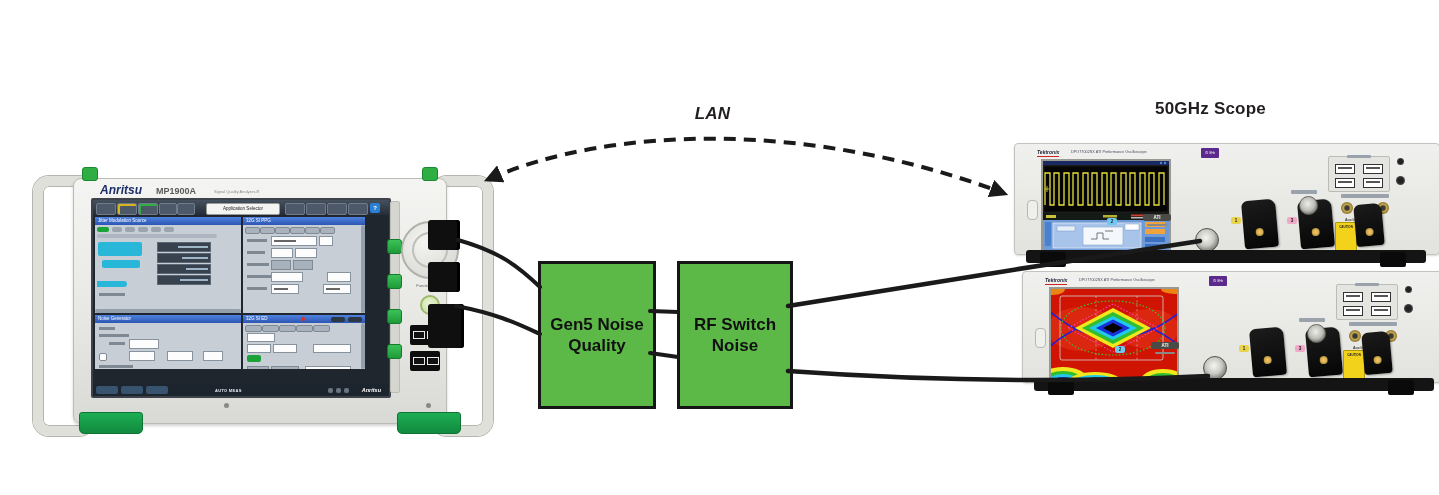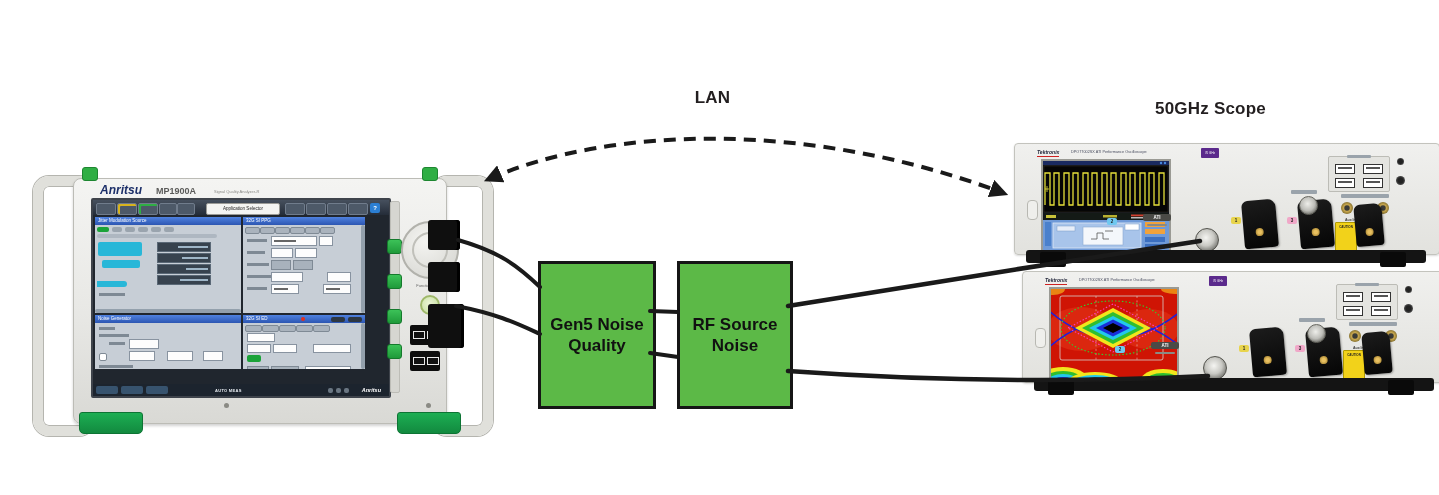--- a/index.html
+++ b/index.html
@@ -84,21 +84,21 @@
   .small-circ{position:absolute;border-radius:50%;background:radial-gradient(circle,#222 40%,#777);}
   .tiny-bar{position:absolute;background:#9aa3ab;height:4px;border-radius:1px;}
 
   svg.wires{position:absolute;left:0;top:0;pointer-events:none;}
 </style>
 </head>
 <body>
 
 <div class="canvas">
 
-  <div class="big-label" style="left:655px;top:88px;width:115px;">LAN</div>
+  <div class="big-label" style="left:655px;top:104px;width:115px;font-style:italic;">LAN</div>
   <div class="big-label" style="left:1098px;top:99px;width:225px;">50GHz Scope</div>
 
   <div class="bert">
     <div class="handle" style="left:0;"></div>
     <div class="handle" style="left:398px;"></div>
     <div class="bert-body">
       <div class="green-nub" style="left:8px;top:-12px;"></div>
       <div class="green-nub" style="left:348px;top:-12px;"></div>
       <div class="b-brand">Anritsu</div>
       <div class="b-model">MP1900A</div>
@@ -262,21 +262,21 @@
 
     <div class="bert-foot" style="left:46px;top:248px;"></div>
     <div class="bert-foot" style="left:364px;top:248px;"></div>
   </div>
 
   <div class="gbox" style="left:538px;top:261px;width:112px;height:142px;">
     <span>Gen5 Noise</span>
     <span>Quality</span>
   </div>
   <div class="gbox" style="left:677px;top:261px;width:110px;height:142px;">
-    <span>RF Source</span>
+    <span>RF Switch</span>
     <span>Noise</span>
   </div>
 
   <div class="scope" style="left:1014px;top:143px;">
     <div class="sc-body">
       <div class="sc-brand">Tektronix</div>
       <div class="sc-model">DPO77002SX ATI Performance Oscilloscope</div>
       <div class="sc-badge">70 GHz</div>
       <div class="sc-screen">
         <svg width="126" height="90" viewBox="0 0 126 90">

